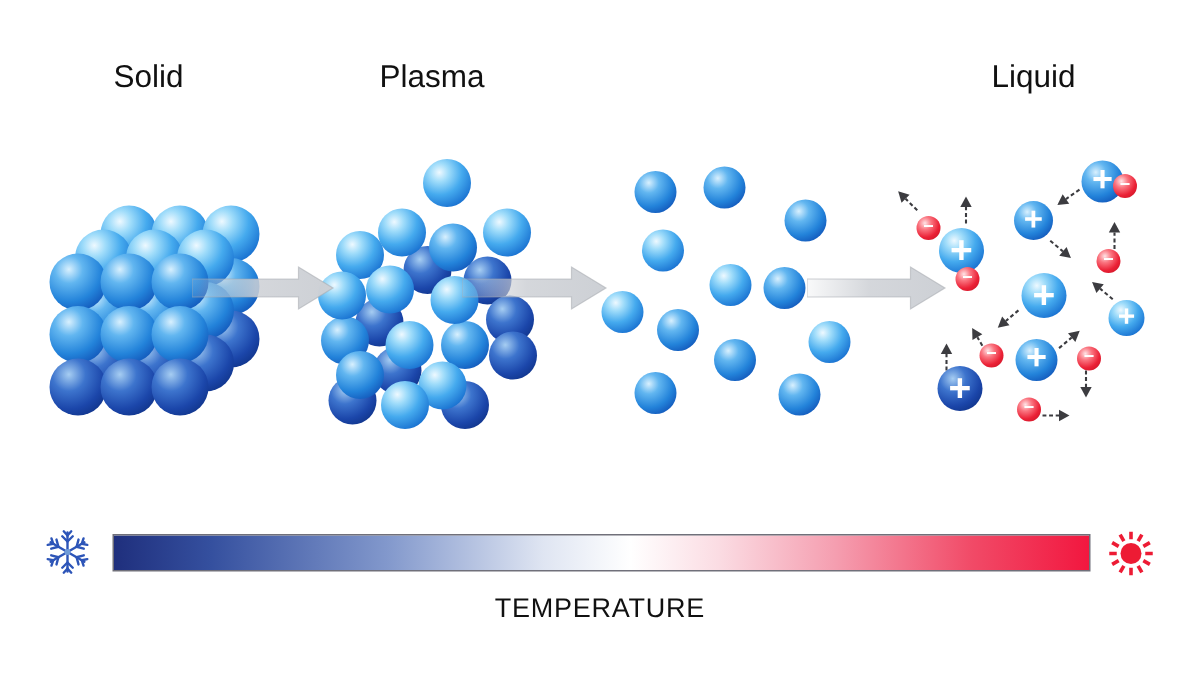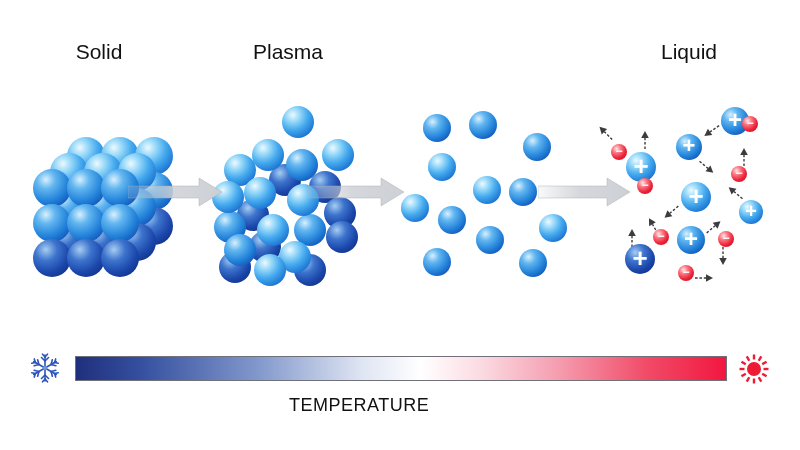--- a/index.html
+++ b/index.html
@@ -34,21 +34,21 @@
   .electron span{transform:translateY(-1.5px);}
 
   .marrow{position:absolute;width:20px;height:10px;}
   .tarrow{position:absolute;}
 
   .temp-bar{
     position:absolute;left:75px;top:356px;width:652px;height:25px;
     border:1px solid #70707a;box-sizing:border-box;
   }
   .temp-label{
-    position:absolute;left:289px;top:395px;width:200px;
+    position:absolute;left:300px;top:395px;width:200px;text-align:center;
     font-size:18px;letter-spacing:0.5px;color:#111;
   }
   .icon-snowflake{position:absolute;left:28px;top:351px;}
   .icon-sun{position:absolute;left:738px;top:353px;}
 </style>
 </head>
 <body>
 
 <div class="stage">
 

